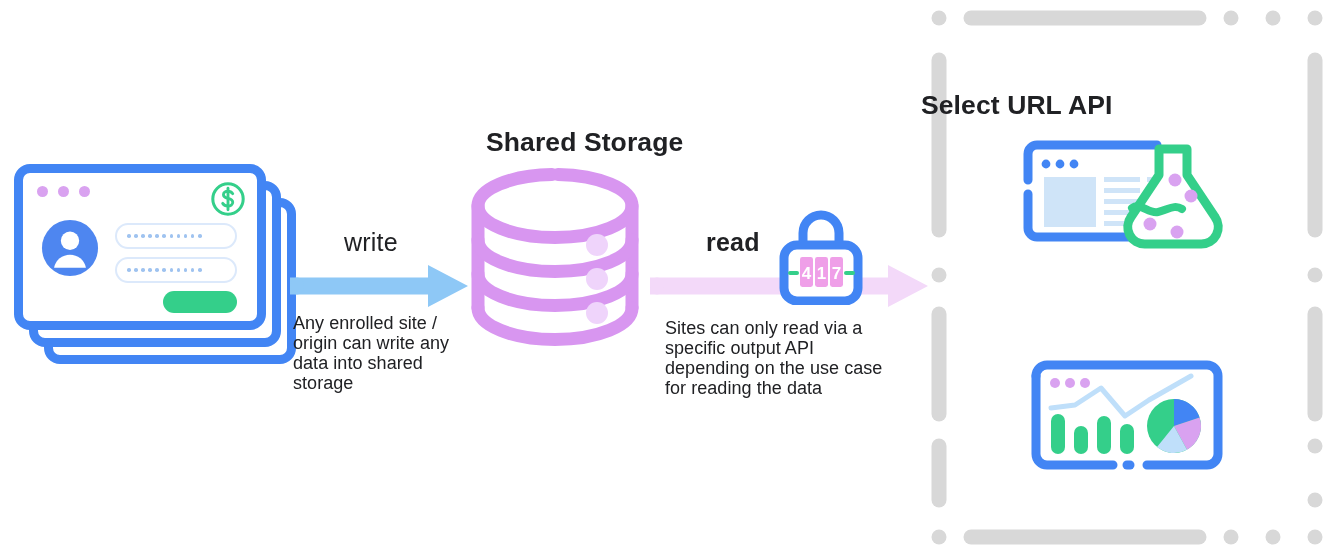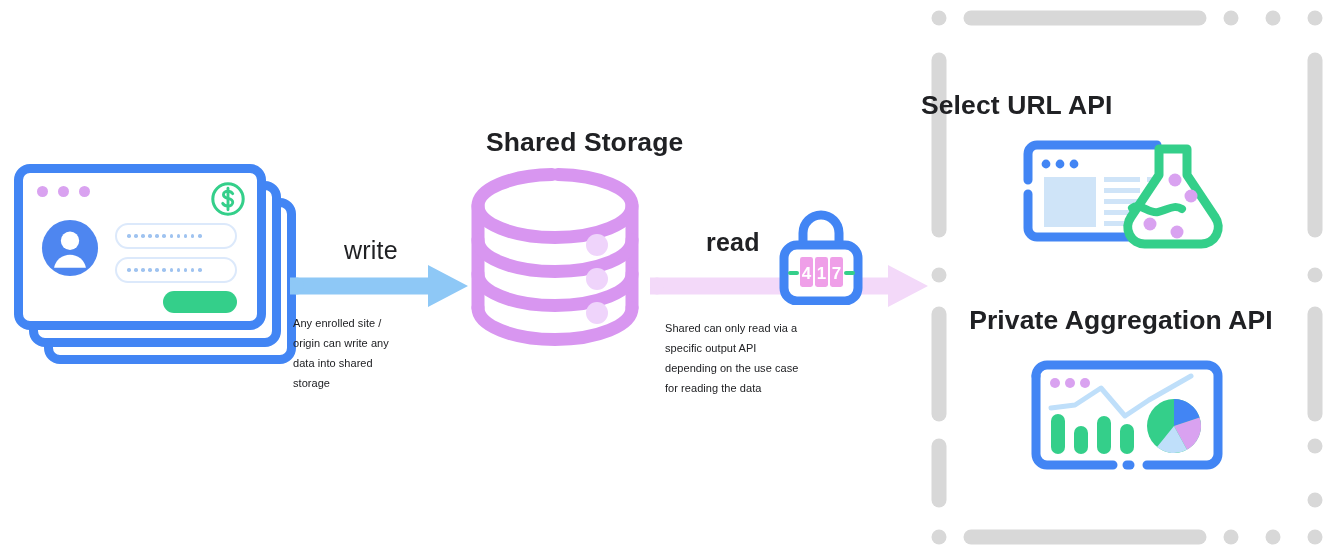--- a/index.html
+++ b/index.html
@@ -48,26 +48,26 @@
   
   .arrow-wrap { position: absolute; }
   #arrow-write { left: 290px; top: 262px; width: 182px; height: 48px; }
   #arrow-read  { left: 650px; top: 262px; width: 282px; height: 48px; }
 
   .label-write, .label-read {
     position: absolute;
     font-family: "Liberation Sans", sans-serif;
     font-size: 25px; color: #202124; letter-spacing: .2px;
   }
-  .label-write { left: 344px; top: 236px; }
+  .label-write { left: 344px; top: 228px; }
   .label-read  { left: 706px; top: 228px; font-weight: bold; }
 
   .para {
     position: absolute;
-    font-size: 11px; line-height: 20px; color: #202124;
+    font-size: 18px; line-height: 20px; color: #202124;
     letter-spacing: .05px;
     white-space: pre-line;
   }
   #para-write { left: 293px; top: 313px; width: 180px; }
   #para-read  { left: 665px; top: 318px; width: 240px; }
 
   
   #ss-title {
     position: absolute; left: 458px; top: 127px;
     font-size: 26.5px; font-weight: bold; color: #202124; letter-spacing: .1px; margin-left: 28px;
@@ -213,21 +213,21 @@
         <text x="27.5" y="76">4</text>
         <text x="42.5" y="76">1</text>
         <text x="57.5" y="76">7</text>
       </g>
       <g stroke="#34cf8a" stroke-width="4" stroke-linecap="round">
         <line x1="11" y1="70" x2="18" y2="70"></line>
         <line x1="67" y1="70" x2="74" y2="70"></line>
       </g>
     </svg>
   </div>
-  <div class="para" id="para-read">Shared can only read via a
+  <div class="para" id="para-read">Sites can only read via a
 specific output API
 depending on the use case
 for reading the data</div>
 
   <div id="panel">
     <svg width="420" height="539" viewBox="0 0 420 539" style="position:absolute;left:0;top:0;">
       <g stroke="#d8d8d8" stroke-width="15" stroke-linecap="round" fill="none">
 
         <line x1="18" y1="10" x2="18" y2="10"></line>
         <line x1="50" y1="10" x2="278" y2="10"></line>
@@ -288,21 +288,20 @@
         <path d="M113 72c9-6 16 6 26 4s16-8 24-3" fill="none" stroke="#34cf8a" stroke-width="8" stroke-linecap="round"></path>
         <g fill="#d9a2f0">
           <circle cx="156" cy="44" r="6.5"></circle>
           <circle cx="172" cy="60" r="6.5"></circle>
           <circle cx="131" cy="88" r="6.5"></circle>
           <circle cx="158" cy="96" r="6.5"></circle>
         </g>
       </svg>
     </div>
 
-    <div id="panel-title-2">Private Aggregation API</div>
 
     <div id="icon-private-agg">
       <svg viewBox="0 0 196 124" width="196" height="124">
         <g fill="none" stroke="#4285f4" stroke-width="9" stroke-linecap="round">
           <path d="M7 18a11 11 0 0 1 11-11h160a11 11 0 0 1 11 11v78a11 11 0 0 1-11 11h-60"></path>
           <path d="M101 107h-3"></path>
           <path d="M84 107H18A11 11 0 0 1 7 96V18"></path>
         </g>
         <g fill="#d9a2f0">
           <circle cx="26" cy="25" r="5"></circle>

